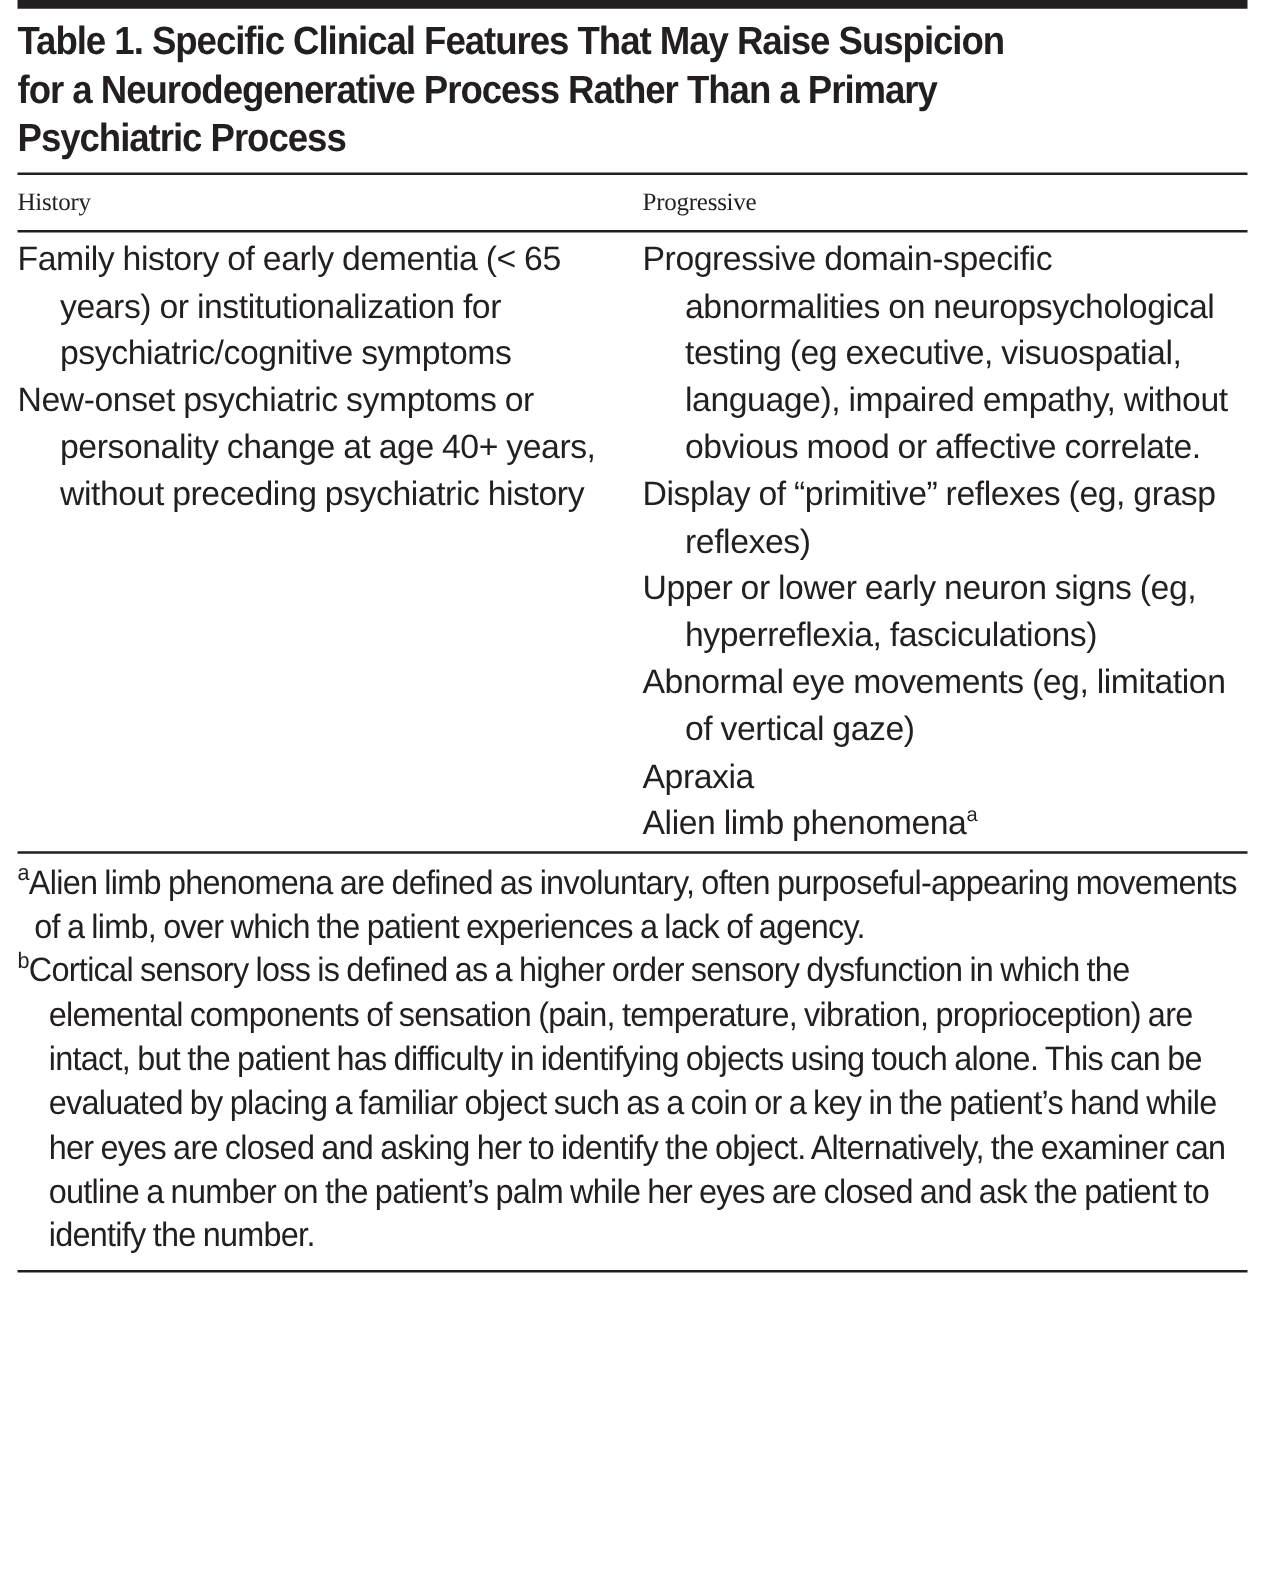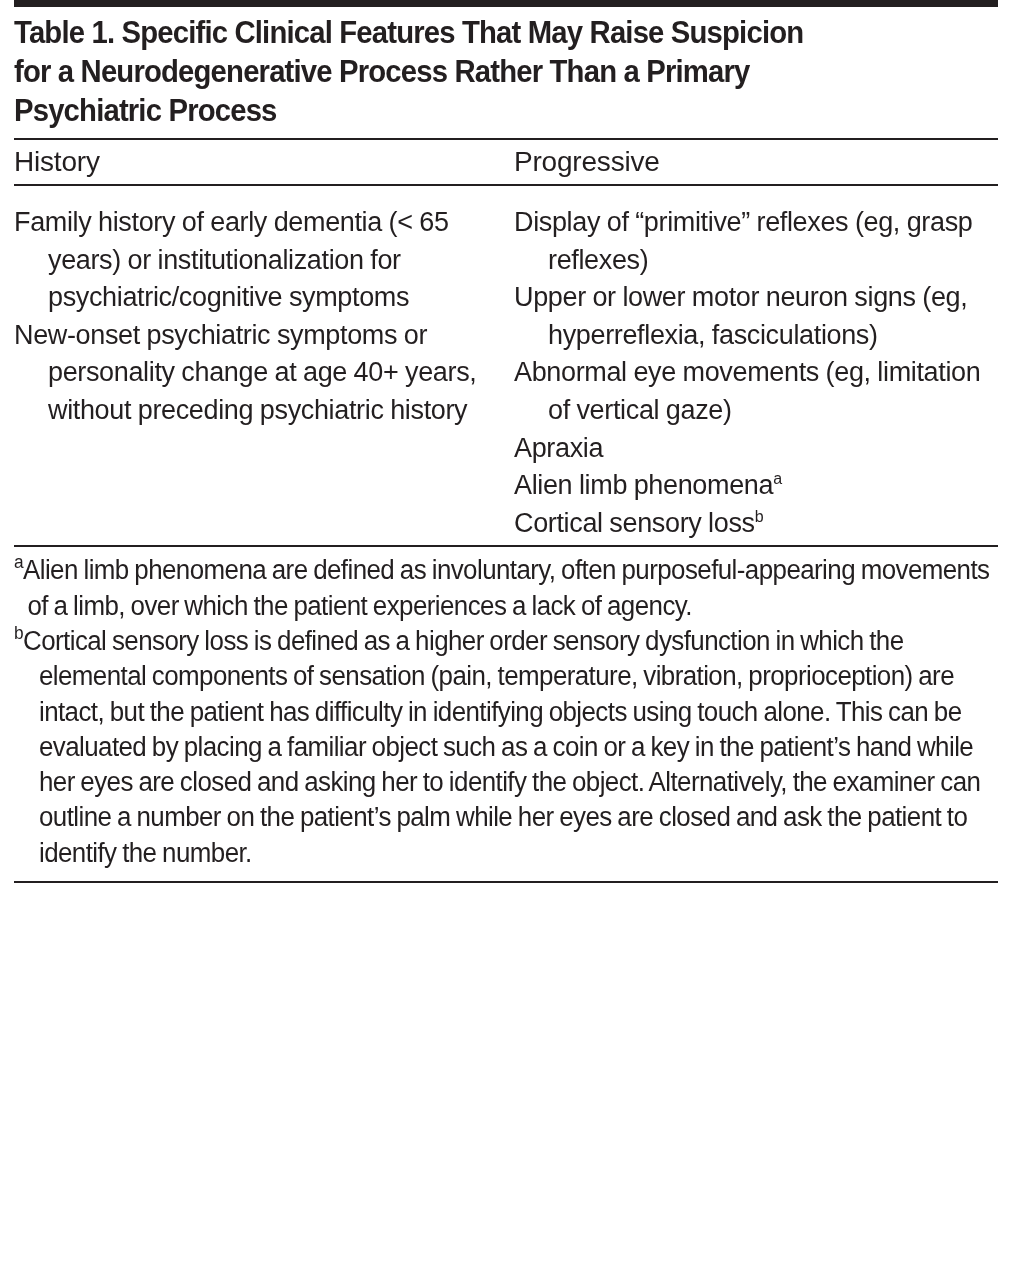--- a/index.html
+++ b/index.html
@@ -43,27 +43,28 @@
     }
     .rule.head-top { margin-top: 8px; }
     .col-left { width: 500px; }
     .col-right { width: 484px; }
     .header-row {
       display: flex;
       height: 44px;
       align-items: center;
     }
     .header-cell {
-      font-size: 28px;
+      font-size: 20px;
       line-height: 44px;
       letter-spacing: -0.2px;
+      font-family: Liberation Serif, serif;
     }
     .body-row {
       display: flex;
-      padding-top: 18px;
+      padding-top: 3px;
       padding-bottom: 3px;
     }
     .entry {
       font-size: 27px;
       line-height: 37.6px;
       padding-left: 34px;
       text-indent: -34px;
       letter-spacing: -0.35px;
       word-spacing: -0.5px;
     }
@@ -118,26 +119,26 @@
   </div>
 
   <div class="rule"></div>
 
   <div class="body-row">
     <div class="col-left">
       <div class="entry">Family history of early dementia (&lt;&nbsp;65 years) or institutionalization for psychiatric/cognitive symptoms</div>
       <div class="entry">New-onset psychiatric symptoms or personality change at age 40+ years, without preceding psychiatric history</div>
     </div>
     <div class="col-right">
+      <div class="entry"><span>Progressive domain-specific abnormalities on neuropsychological testing (eg executive, visuospatial, language), impaired empathy, without obvious mood or affective correlate.</span></div>
       <div class="entry"><span>Display of “primitive” reflexes (eg, grasp reflexes)</span></div>
-      <div class="entry"><span>Upper or lower motor neuron signs (eg, hyperreflexia, fasciculations)</span></div>
+      <div class="entry"><span>Upper or lower early neuron signs (eg, hyperreflexia, fasciculations)</span></div>
       <div class="entry"><span>Abnormal eye movements (eg, limitation of vertical gaze)</span></div>
       <div class="entry"><span>Apraxia</span></div>
       <div class="entry"><span>Alien limb phenomena</span><sup>a</sup></div>
-      <div class="entry"><span>Cortical sensory loss</span><sup>b</sup></div>
     </div>
   </div>
 
   <div class="rule"></div>
 
   <div class="footnotes">
     <div class="footnote a"><span class="fn-marker">a</span><span>Alien limb phenomena are defined as involuntary, often purposeful-appearing movements of a limb, over which the patient experiences a lack of agency.</span></div>
     <div class="footnote b"><span class="fn-marker">b</span><span>Cortical sensory loss is defined as a higher order sensory dysfunction in which the elemental components of sensation (pain, temperature, vibration, proprioception) are intact, but the patient has difficulty in identifying objects using touch alone. This can be evaluated by placing a familiar object such as a coin or a key in the patient’s hand while her eyes are closed and asking her to identify the object. Alternatively, the examiner can outline a number on the patient’s palm while her eyes are closed and ask the patient to identify the number.</span></div>
   </div>
 

